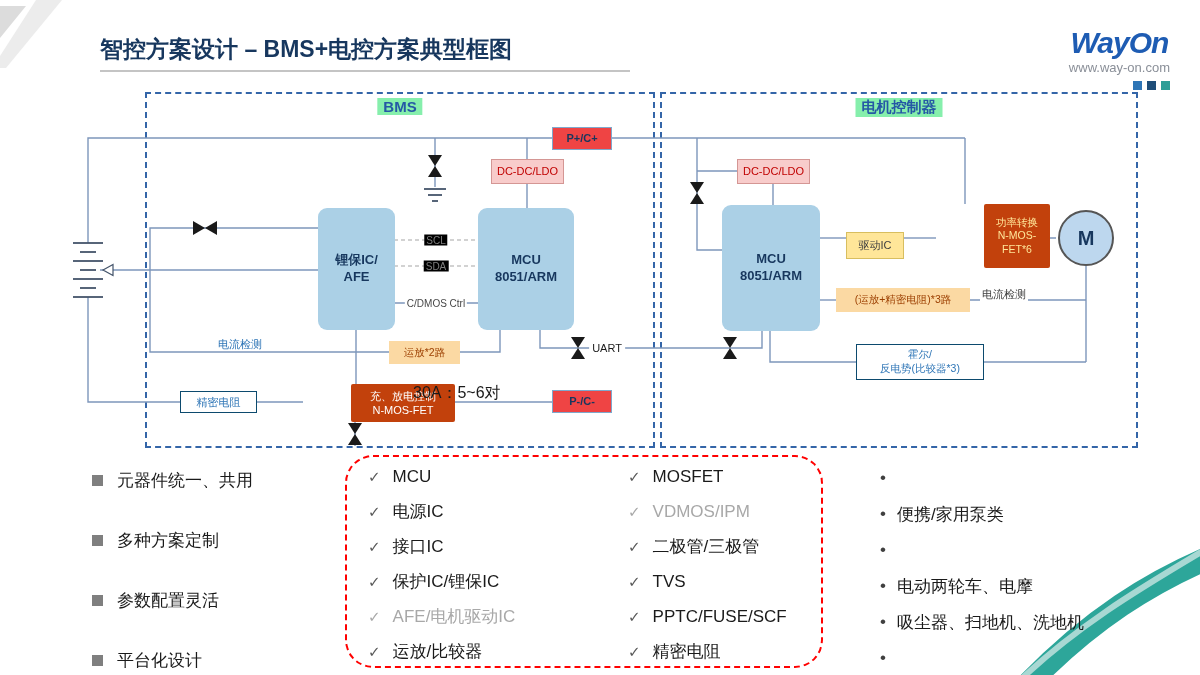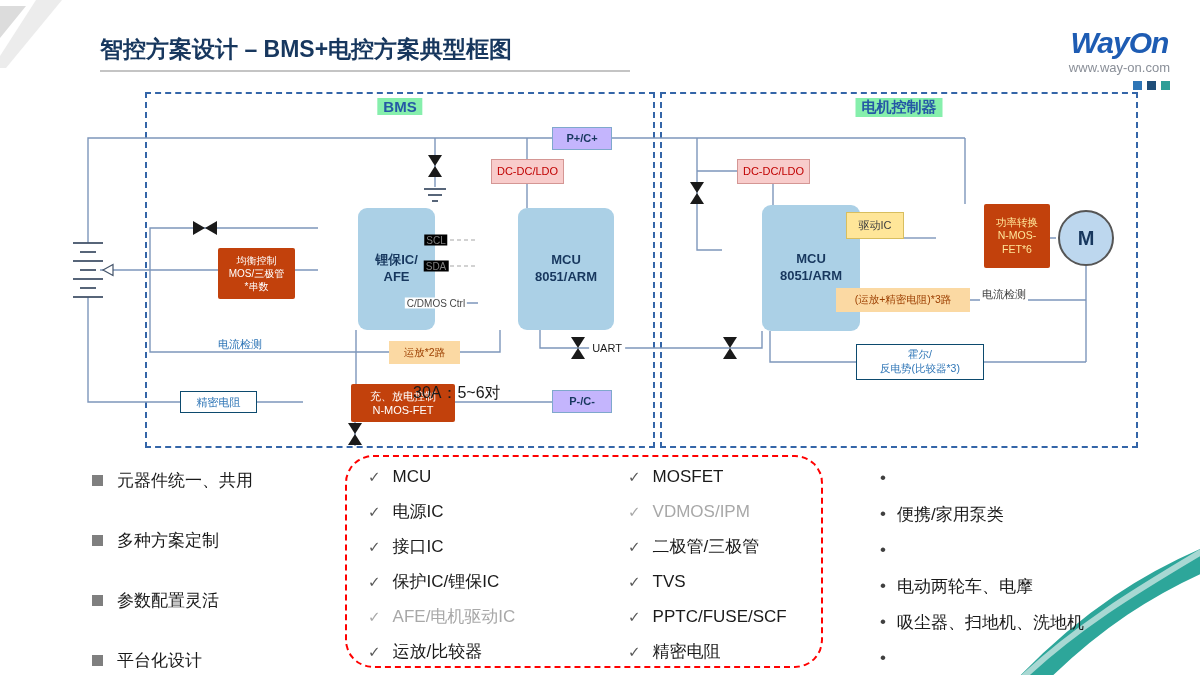--- a/index.html
+++ b/index.html
@@ -17,22 +17,22 @@
   .brand-squares span { width:9px; height:9px; display:inline-block; }
 
   
   .frame { position:absolute; border:2px dashed #3465A8; z-index:1; background:transparent; }
   .frame-title { position:absolute; transform:translateX(-50%); font-weight:bold; font-size:15px; color:#2558A5; z-index:3; background:#86efac; padding:0 6px; white-space:nowrap; }
 
   svg.overlay { position:absolute; left:0; top:0; z-index:2; }
 
   
   .blk { position:absolute; display:flex; align-items:center; justify-content:center; text-align:center; white-space:pre-line; line-height:1.3; z-index:3; }
-  .blue  { background:#ABD0E6; border-radius:9px; color:#17375E; font-weight:bold; font-size:13px;margin-left:40px; }
-  .term  { background:#c4b5fd; border:1px solid #7FA8CC; color:#17375E; font-weight:bold; font-size:11px; }
+  .blue  { background:#ABD0E6; border-radius:9px; color:#17375E; font-weight:bold; font-size:13px; }
+  .term  { background:#ef4444; border:1px solid #7FA8CC; color:#17375E; font-weight:bold; font-size:11px; }
   .brown { background:#c2410c; color:#FFFFFF; font-size:10.5px; border-radius:2px;margin-left:48px; }
   .pink  { background:#F8CCCB; border:1px solid #D49694; color:#C00000; font-size:11px; }
   .tan   { background:#FBD9A3; color:#9C3F00; font-size:10.5px; }
   .yellow{ background:#FFE699; border:1px solid #D8BE5F; color:#404040; font-size:11px; }
   .wb    { background:#ffffff; border:1px solid #0c4a6e; color:#2E75B6; font-size:10.5px; }
   .fetxt { color:#FFE699; }
   .motor-circle { background:#BDD7EE; border:2px solid #555; border-radius:50%; color:#17375E; font-weight:bold; font-size:20px; }
 
   .lab { position:absolute; z-index:3; white-space:nowrap; }
   .ctr { transform:translate(-50%,-50%); }
@@ -156,39 +156,36 @@
         <polygon points="723,359 737,359 730,348"></polygon>
       <polygon points="348,423 362,423 355,434"></polygon>
         <polygon points="348,445 362,445 355,434"></polygon>
     </g>
     <g fill="#1A1A1A">
       <polygon points="193,221 193,235 205,228"></polygon>
         <polygon points="217,221 217,235 205,228"></polygon>
     </g>
   </svg>
 
-  <div class="blk brown" style="left:170px; top:248px; width:77px; height:51px; font-size:10px;">均衡控制
-MOS/三极管
-*串数</div>
   <div class="blk blue" style="left:318px; top:208px; width:77px; height:122px;">锂保IC/
 AFE</div>
   <div class="blk blue" style="left:478px; top:208px; width:96px; height:122px;">MCU
 8051/ARM</div>
   <div class="blk pink" style="left:491px; top:159px; width:73px; height:25px;">DC-DC/LDO</div>
   <div class="blk term" style="left:552px; top:127px; width:60px; height:23px;">P+/C+</div>
   <div class="blk tan" style="left:389px; top:341px; width:71px; height:23px;">运放*2路</div>
   <div class="blk wb" style="left:180px; top:391px; width:77px; height:22px; font-size:11px;">精密电阻</div>
   <div class="blk brown" style="left:303px; top:384px; width:104px; height:38px; font-size:11px;">充、放电控制
 N-MOS-FET</div>
   <div class="blk term" style="left:552px; top:390px; width:60px; height:23px;">P-/C-</div>
 
   <div class="blk pink" style="left:737px; top:159px; width:73px; height:25px;">DC-DC/LDO</div>
   <div class="blk blue" style="left:722px; top:205px; width:98px; height:126px;">MCU
 8051/ARM</div>
-  <div class="blk yellow" style="left:846px; top:212px; width:58px; height:27px;">驱动IC</div>
+  <div class="blk yellow" style="left:846px; top:232px; width:58px; height:27px;">驱动IC</div>
   <div class="blk brown fetxt" style="left:936px; top:204px; width:66px; height:64px;">功率转换
 N-MOS-
 FET*6</div>
   <div class="blk tan" style="left:836px; top:288px; width:134px; height:24px;">(运放+精密电阻)*3路</div>
   <div class="blk wb" style="left:856px; top:344px; width:128px; height:36px;">霍尔/
 反电势(比较器*3)</div>
   <div class="blk motor-circle" style="left:1058px; top:210px; width:56px; height:56px;">M</div>
 
   <div class="lab ctr buslab" style="left:436px; top:240px;">SCL</div>
   <div class="lab ctr buslab" style="left:436px; top:266px;">SDA</div>

